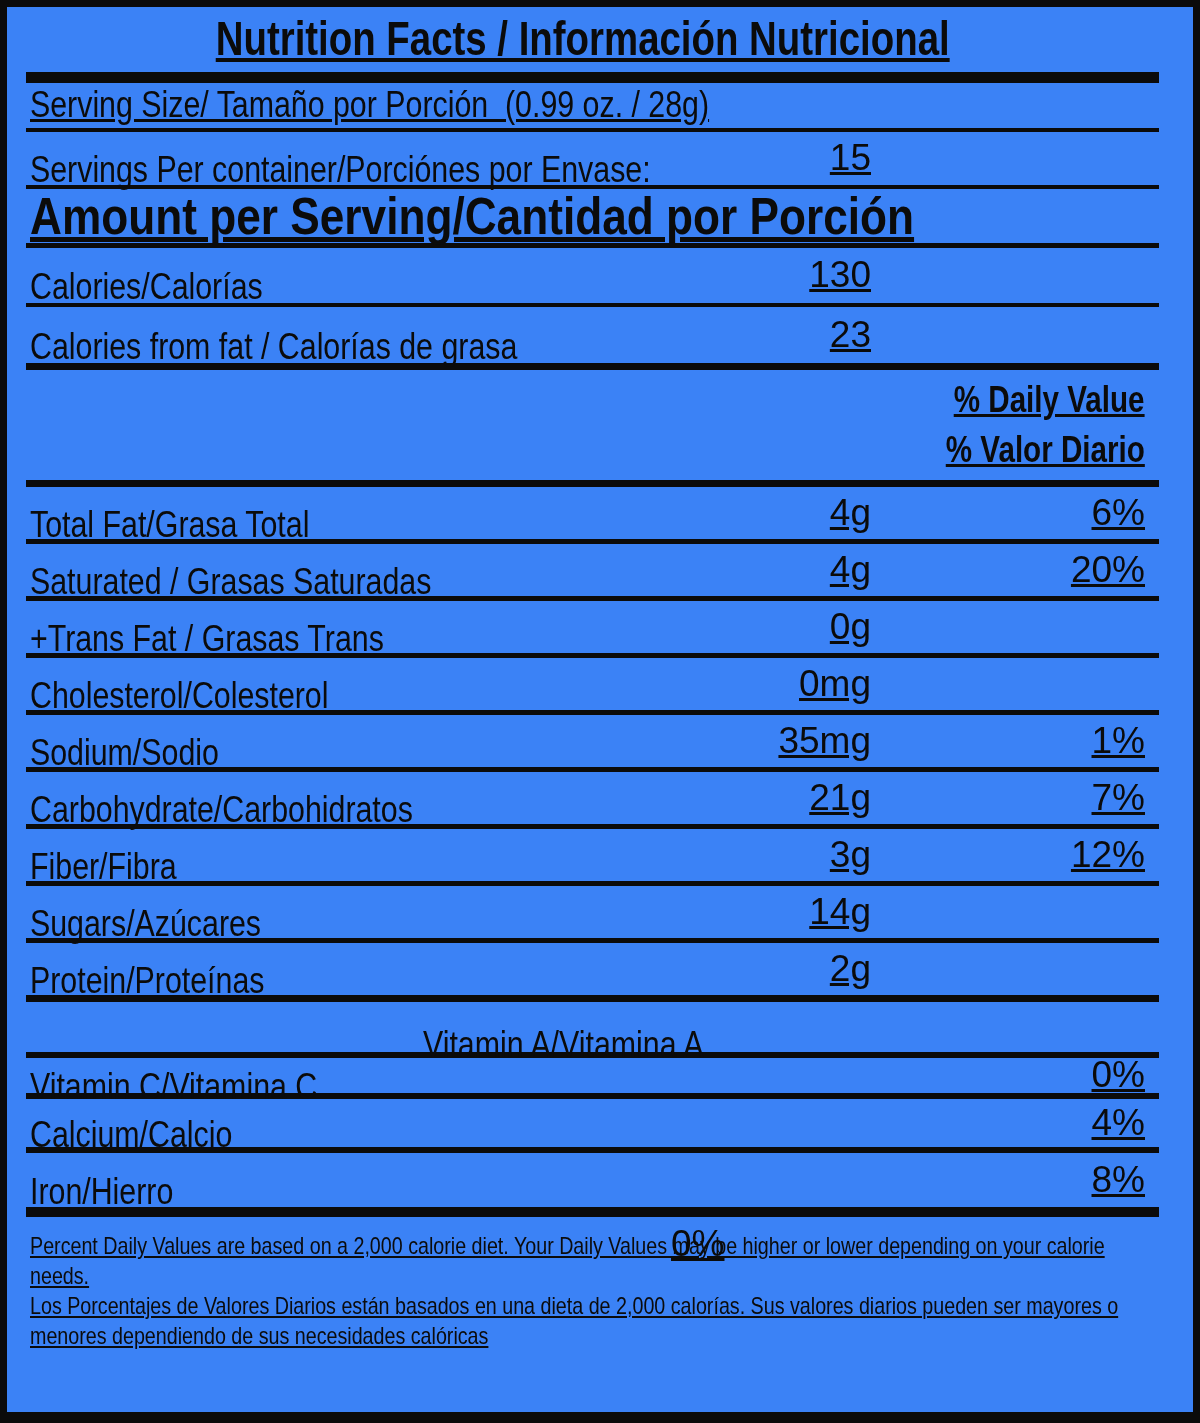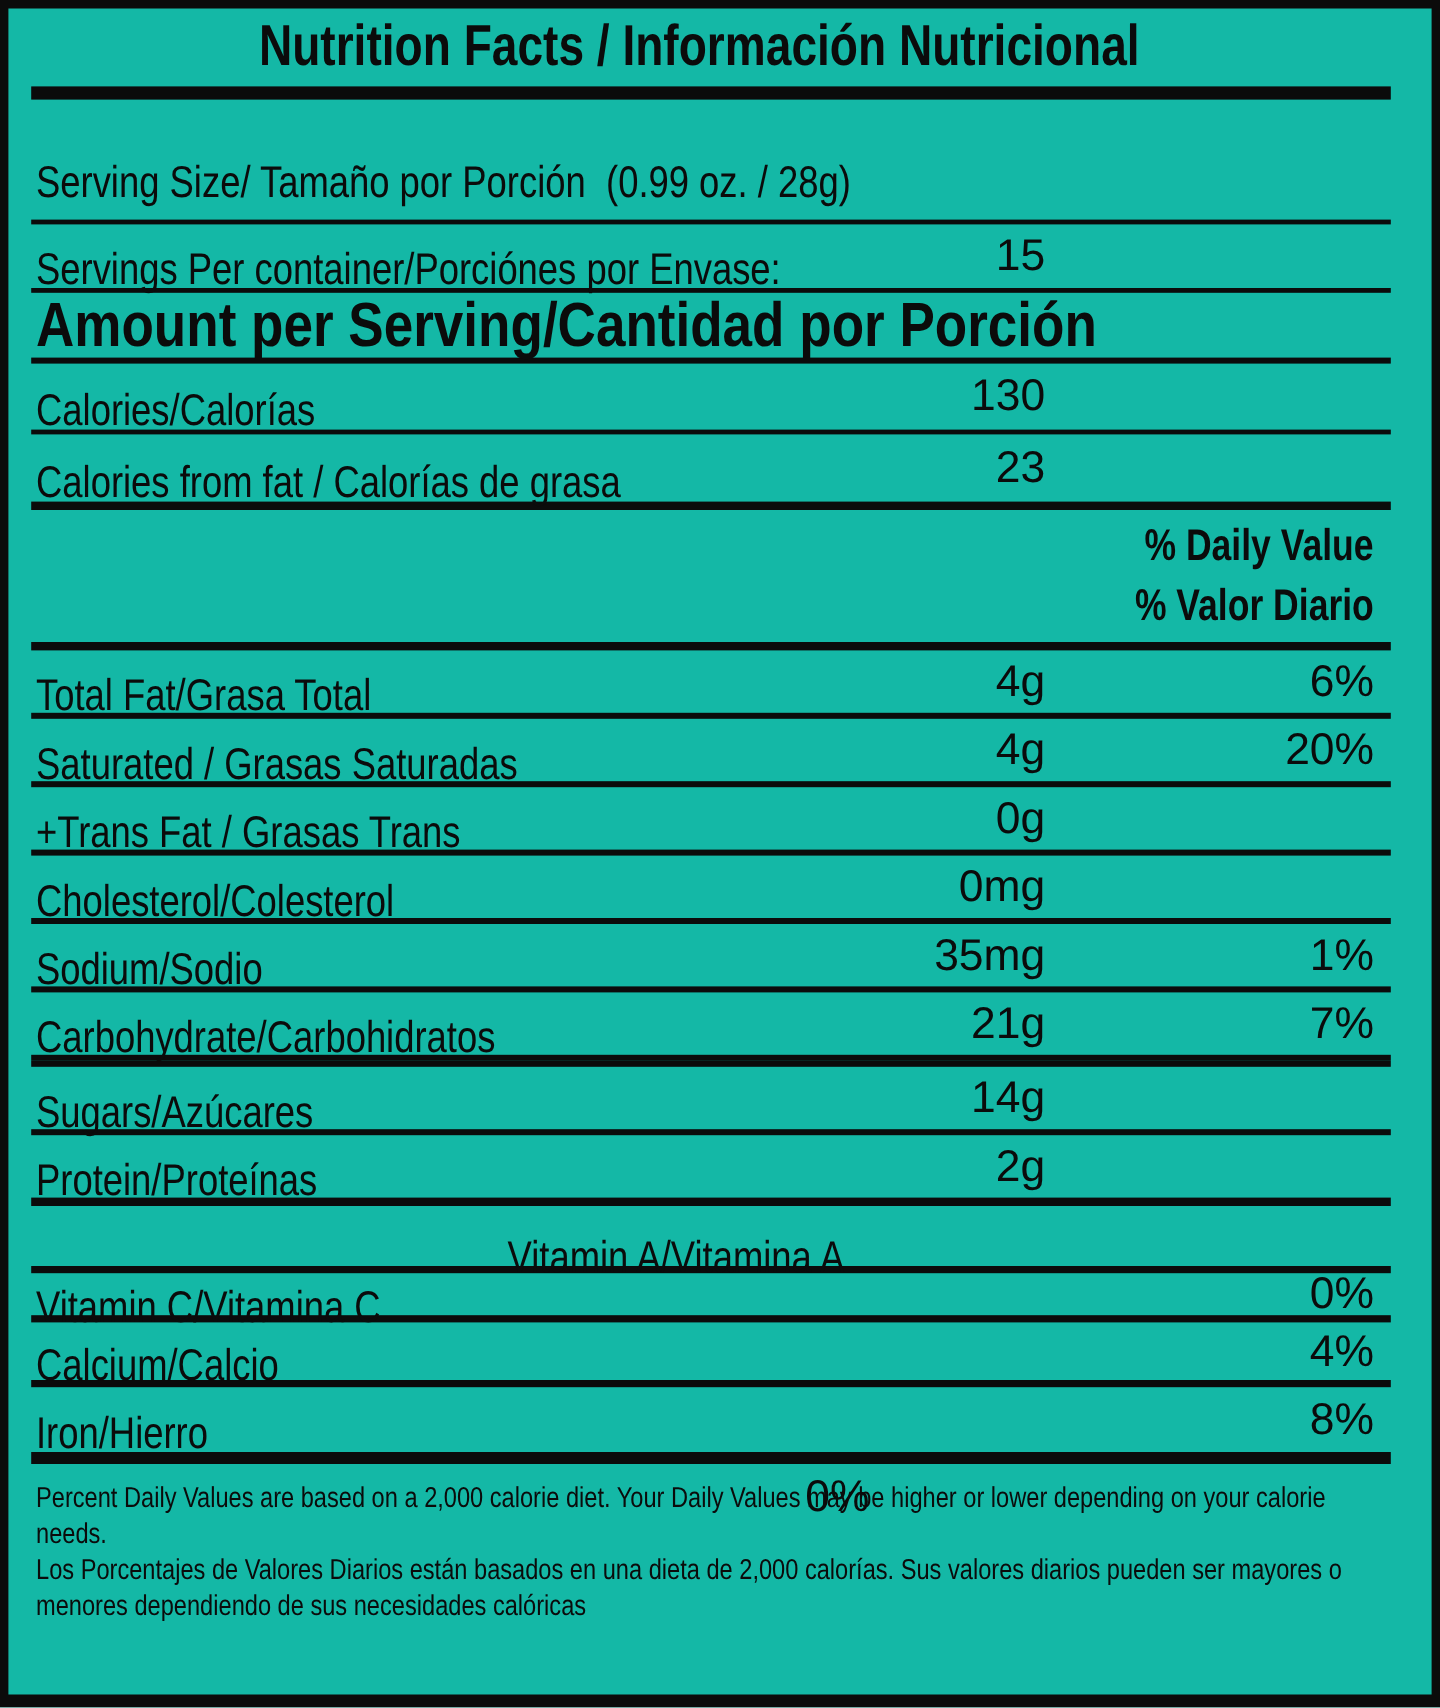--- a/index.html
+++ b/index.html
@@ -5,26 +5,27 @@
   html, body {
     margin: 0;
     padding: 0;
     background: #ffffff;
   }
   .nf-label {
     position: relative;
     width: 1200px;
     height: 1423px;
     box-sizing: border-box;
-    background: #14b8a6;
+    background: #3b82f6;
     border: 7px solid #0b0b0b;
     border-bottom-width: 11px;
     color: #0b0b0b;
     font-family: "Liberation Sans", "DejaVu Sans", sans-serif;
     overflow: hidden;
+    text-decoration: underline;
   }
   .inner {
     height: 100%;
     margin: 0 34px 0 19px;
     display: flex;
     flex-direction: column;
   }
   
   .rule { background: #0b0b0b; flex: 0 0 auto; }
   .r4  { height: 4px; }
@@ -37,21 +38,21 @@
   .row {
     display: flex;
     align-items: center;
     flex: 0 0 auto;
     padding-left: 4px;
     font-size: 37px;
     line-height: 1.05;
     white-space: nowrap;
   }
   .h65 { height: 65px; }
-  .h59 { height: 61px; margin-top: 39px; }
+  .h59 { height: 45px; }
   .h53 { height: 53px; }
   .h54 { height: 54px; }
   .h55 { height: 55px; }
   .h56 { height: 56px; align-items: center; }
   .h52 { height: 52px; }
   .h50 { height: 50px; flex-direction: column; }
   .h51 { height: 35px; justify-content: flex-end; }
   .h48 { height: 48px; }
   
   .c-l { flex: 1 1 auto; min-width: 0; text-align: left; margin-top: 24px; }
@@ -179,20 +180,25 @@
     </div>
     <div class="rule r5"></div>
 
     <div class="row h52">
       <span class="c-l"><span class="sx">Carbohydrate/Carbohidratos</span></span>
       <span class="c-a">21g</span>
       <span class="c-p">7%</span>
     </div>
     <div class="rule r5"></div>
 
+    <div class="row h52">
+      <span class="c-l"><span class="sx">Fiber/Fibra</span></span>
+      <span class="c-a">3g</span>
+      <span class="c-p">12%</span>
+    </div>
     <div class="rule r5"></div>
 
     <div class="row h52">
       <span class="c-l"><span class="sx">Sugars/Azúcares</span></span>
       <span class="c-a">14g</span>
       <span class="c-p"></span>
     </div>
     <div class="rule r5"></div>
 
     <div class="row h52">

